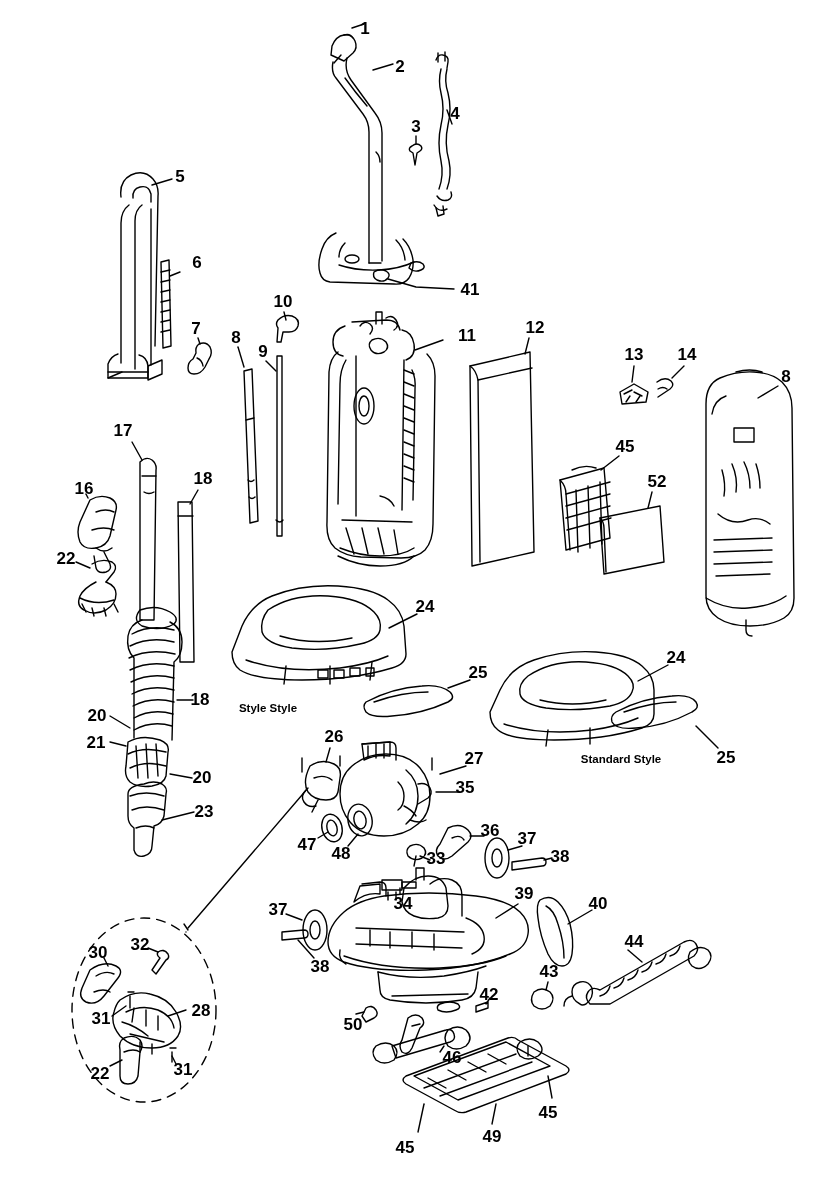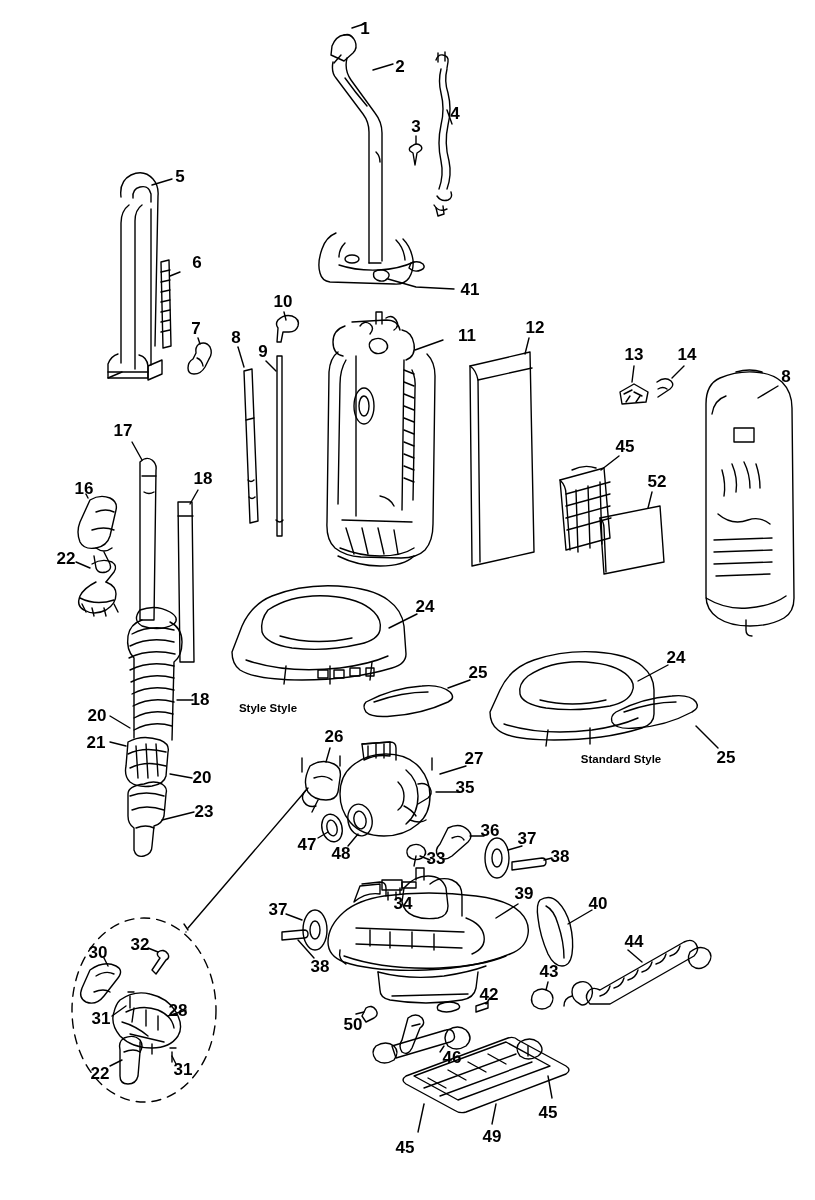--- a/index.html
+++ b/index.html
@@ -513,21 +513,21 @@
   <div class="callout" style="left:202px; top:777px;">20</div>
   <div class="callout" style="left:96px; top:742px;">21</div>
   <div class="callout" style="left:66px; top:558px;">22</div>
   <div class="callout" style="left:204px; top:811px;">23</div>
   <div class="callout" style="left:425px; top:606px;">24</div>
   <div class="callout" style="left:676px; top:657px;">24</div>
   <div class="callout" style="left:478px; top:672px;">25</div>
   <div class="callout" style="left:726px; top:757px;">25</div>
   <div class="callout" style="left:334px; top:736px;">26</div>
   <div class="callout" style="left:474px; top:758px;">27</div>
-  <div class="callout" style="left:178px; top:1010px;">28</div>
+  <div class="callout" style="left:201px; top:1010px;">28</div>
   <div class="callout" style="left:100px; top:1073px;">22</div>
   <div class="callout" style="left:98px; top:952px;">30</div>
   <div class="callout" style="left:101px; top:1018px;">31</div>
   <div class="callout" style="left:183px; top:1069px;">31</div>
   <div class="callout" style="left:140px; top:944px;">32</div>
   <div class="callout" style="left:436px; top:858px;text-align:center;">33</div>
   <div class="callout" style="left:403px; top:903px;">34</div>
   <div class="callout" style="left:465px; top:787px;">35</div>
   <div class="callout" style="left:490px; top:830px;">36</div>
   <div class="callout" style="left:527px; top:838px;">37</div>

